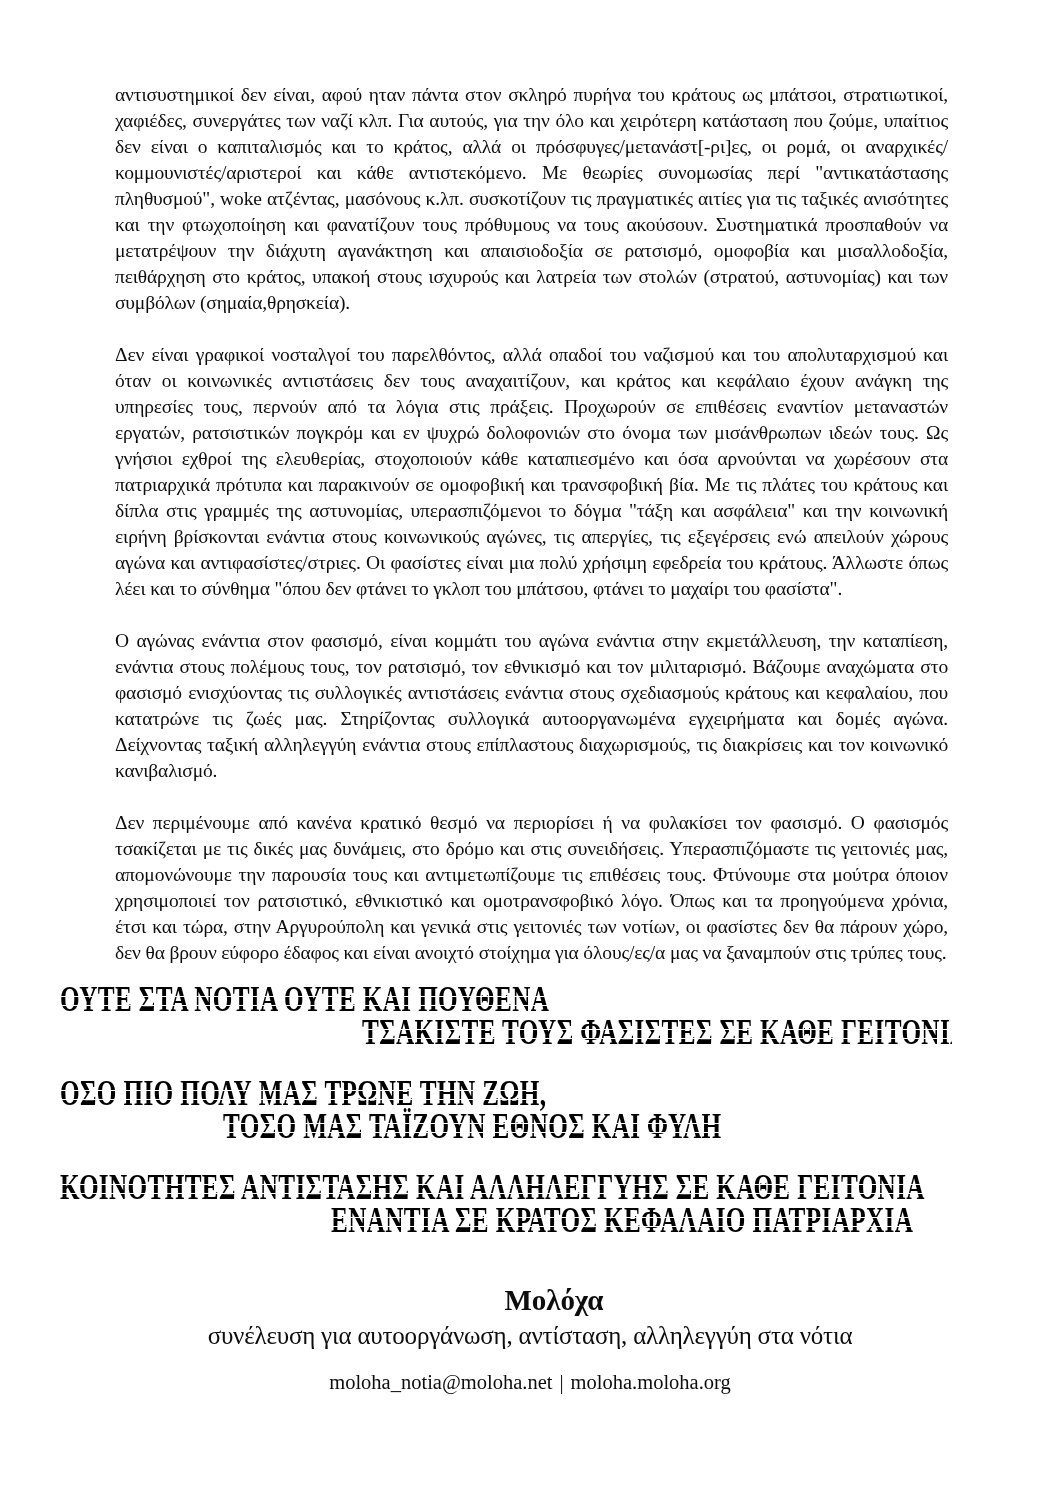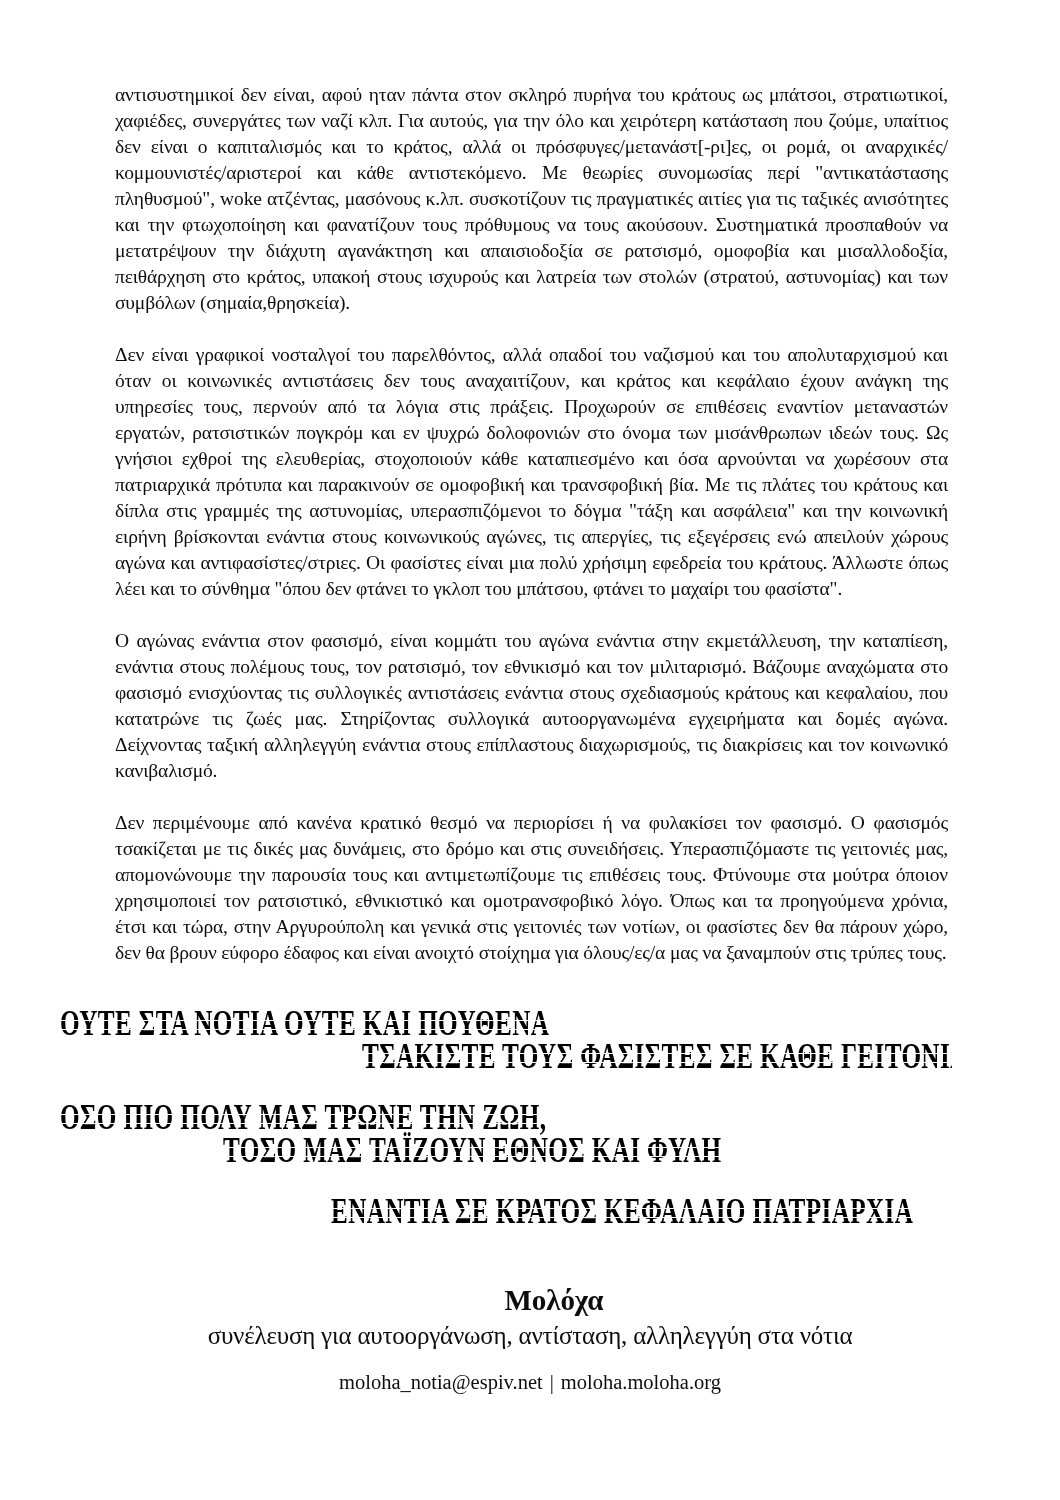--- a/index.html
+++ b/index.html
@@ -26,21 +26,21 @@
     line-height: 26px;
     letter-spacing: -0.15px;
     text-align: justify;
     color: #0d0d0d;
   }
 
   
   .slogans {
     position: absolute;
     left: 60px;
-    top: 1007px;
+    top: 983px;
     width: 950px;
   }
   .slogan-block { margin-bottom: 28px; }
   .slogan-line {
     white-space: nowrap;
     height: 33px;
     line-height: 33px;
   }
   .slogan-line .stencil {
     display: inline-block;
@@ -126,28 +126,31 @@
     <div class="slogan-block">
       <div class="slogan-line">
         <span class="stencil">ΟΣΟ ΠΙΟ ΠΟΛΥ ΜΑΣ ΤΡΩΝΕ ΤΗΝ ΖΩΗ,</span>
       </div>
       <div class="slogan-line indent-2">
         <span class="stencil">ΤΟΣΟ ΜΑΣ ΤΑΪΖΟΥΝ ΕΘΝΟΣ ΚΑΙ ΦΥΛΗ</span>
       </div>
     </div>
 
     <div class="slogan-block">
+      <div class="slogan-line">
+        <span class="stencil">ΚΟΙΝΟΤΗΤΕΣ ΑΝΤΙΣΤΑΣΗΣ ΚΑΙ ΑΛΛΗΛΕΓΓΥΗΣ ΣΕ ΚΑΘΕ ΓΕΙΤΟΝΙΑ</span>
+      </div>
       <div class="slogan-line indent-3">
         <span class="stencil">ΕΝΑΝΤΙΑ ΣΕ ΚΡΑΤΟΣ ΚΕΦΑΛΑΙΟ ΠΑΤΡΙΑΡΧΙΑ</span>
       </div>
     </div>
 
   </div>
 
   <div class="signature">
     <div class="sig-name">Μολόχα</div>
     <div class="sig-desc">συνέλευση για αυτοοργάνωση, αντίσταση, αλληλεγγύη στα νότια</div>
     <div class="sig-contact">
-      <span>moloha_notia@espiv.net</span><span class="sep">|</span><span>moloha.moloha.org</span>
+      <span>moloha_notia@moloha.net</span><span class="sep">|</span><span>moloha.moloha.org</span>
     </div>
   </div>
 
 </div>
 
 </body></html>

